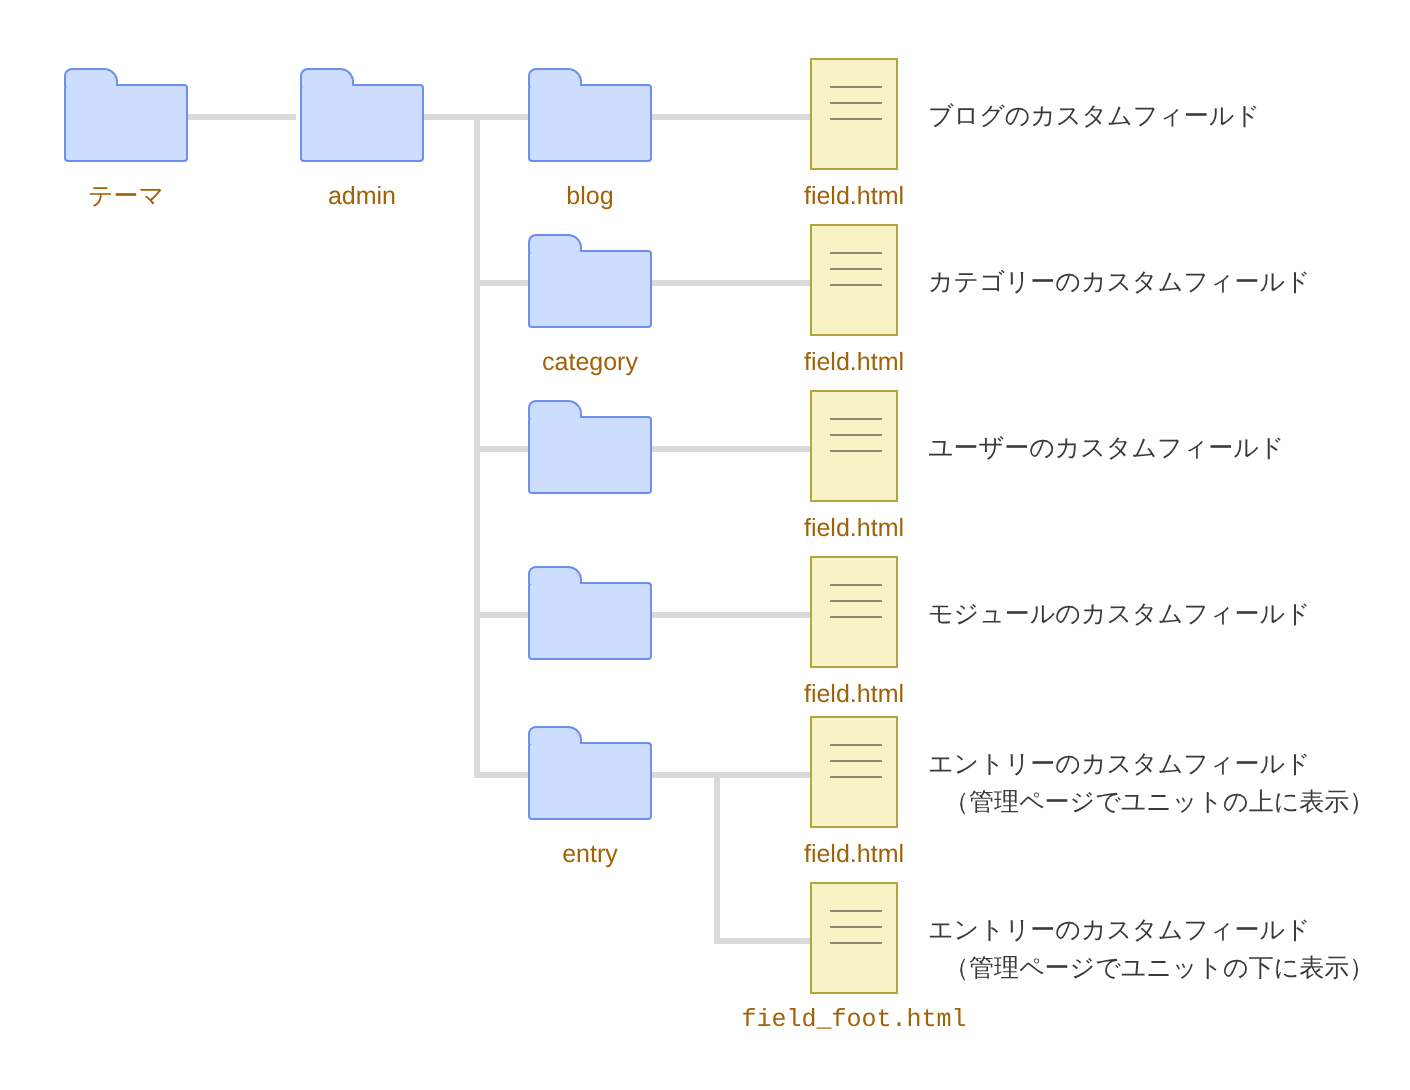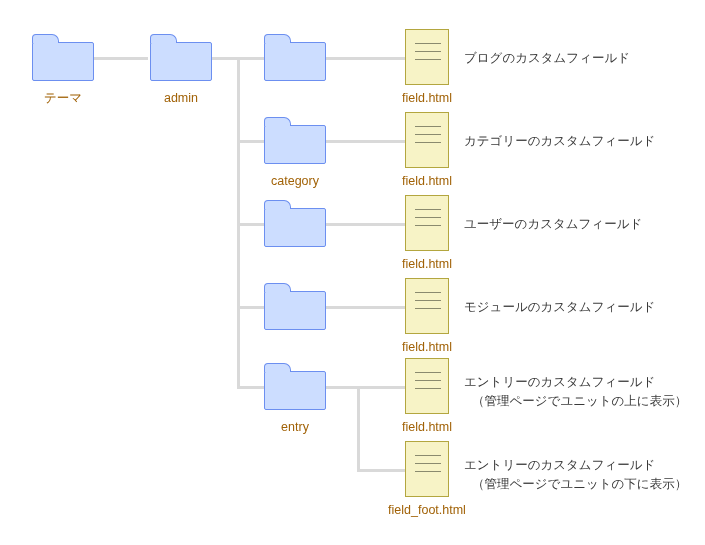--- a/index.html
+++ b/index.html
@@ -160,20 +160,21 @@
   </div>
   <div class="caption" style="left:118px; top:91px; width:126px;">admin</div>
 
   <div class="node" style="left:264px; top:34px;">
     <div class="folder">
       <div class="f-body"></div>
       <div class="f-tab"></div>
       <div class="f-notch"></div>
     </div>
   </div>
+  <div class="caption" style="left:232px; top:91px; width:126px;">blog</div>
 
   <div class="node" style="left:405px; top:29px;">
     <div class="file">
       <div class="line l1"></div>
       <div class="line l2"></div>
       <div class="line l3"></div>
     </div>
   </div>
   <div class="caption" style="left:364px; top:91px; width:126px;">field.html</div>
 
@@ -268,20 +269,20 @@
     <span class="l2">（管理ページでユニットの上に表示）</span>
   </div>
 
   <div class="node" style="left:405px; top:441px;">
     <div class="file">
       <div class="line l1"></div>
       <div class="line l2"></div>
       <div class="line l3"></div>
     </div>
   </div>
-  <div class="caption" style="left:364px; top:503px; width:126px;">field_foot.html</div>
+  <div class="caption" style="left:364px; top:503px; width:126px;font-family:Liberation Mono, monospace;">field_foot.html</div>
 
   <div class="desc" style="left:464px; top:456px;">
     <span>エントリーのカスタムフィールド</span>
     <span class="l2">（管理ページでユニットの下に表示）</span>
   </div>
 
 </div>
 
 </body></html>

